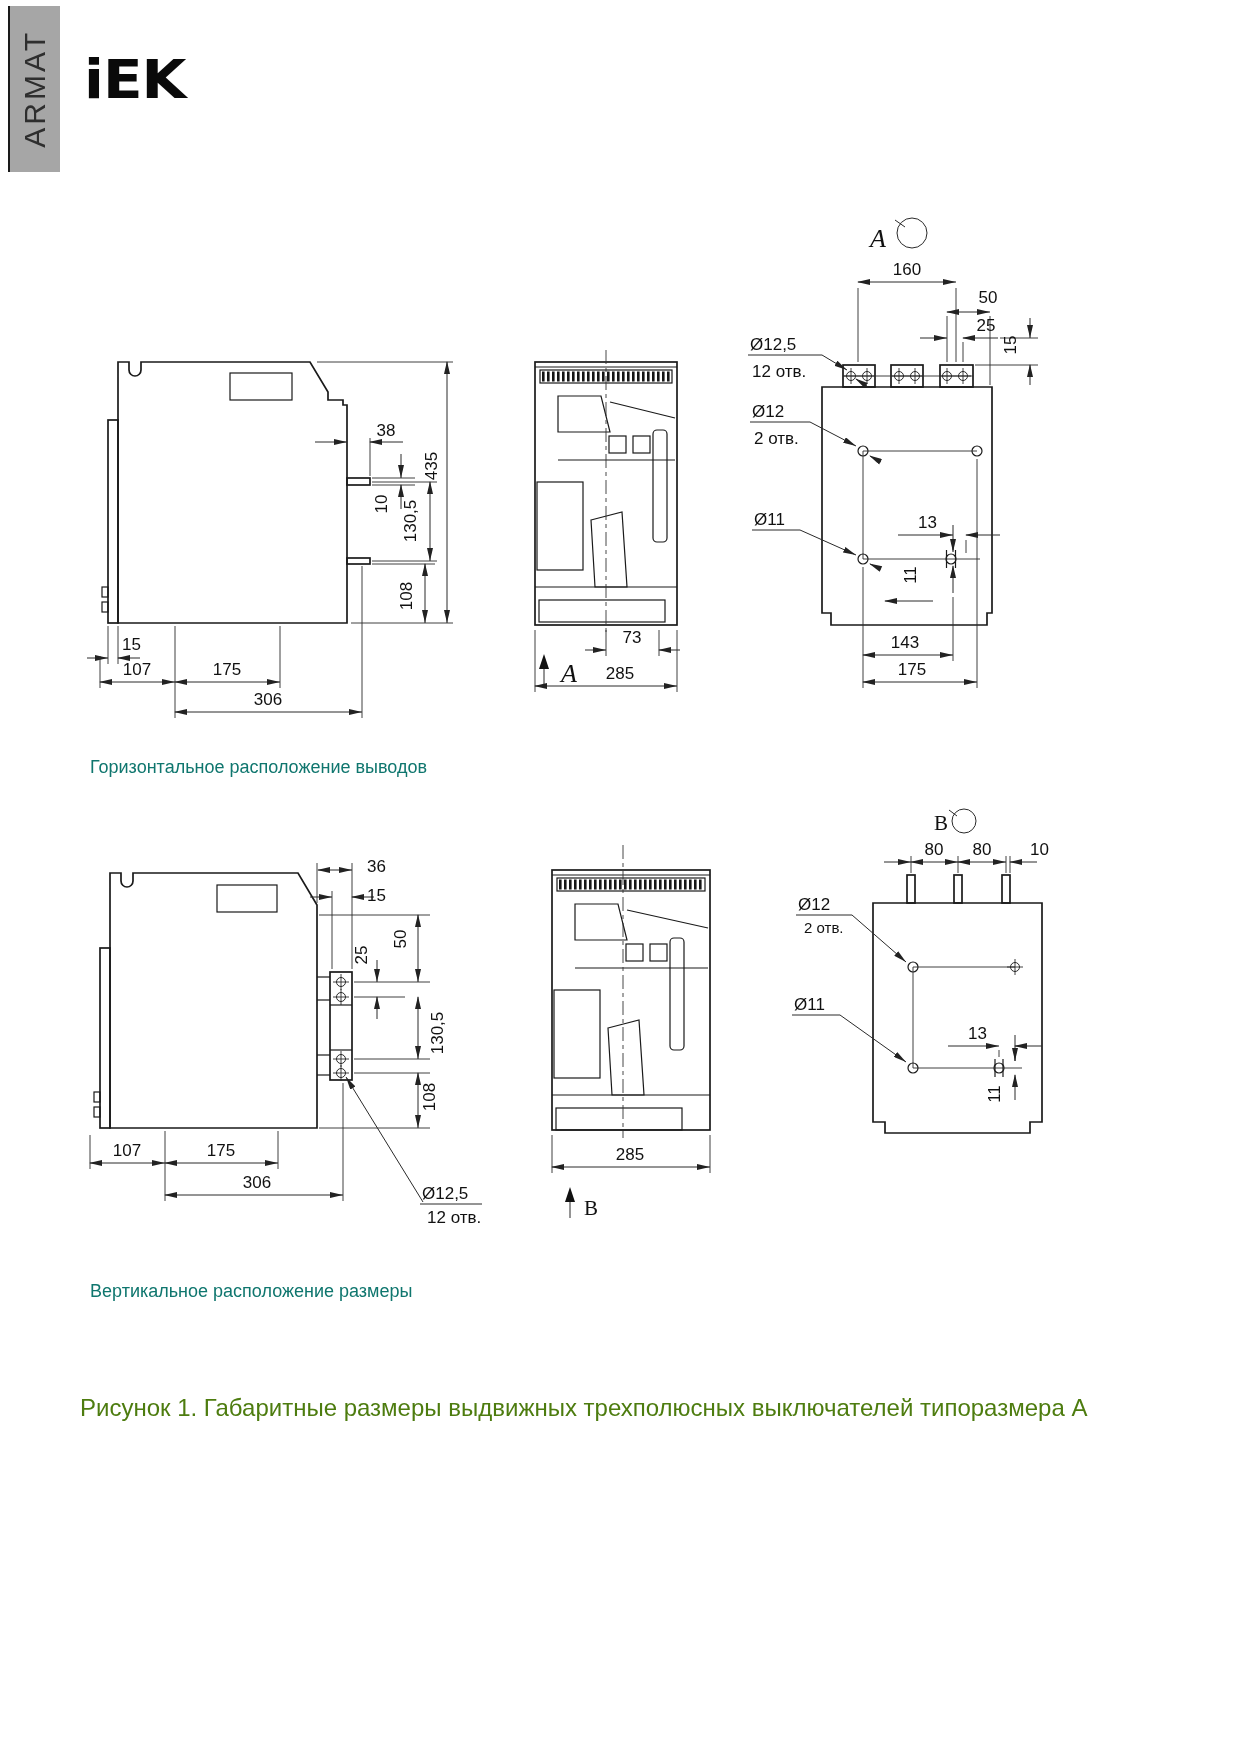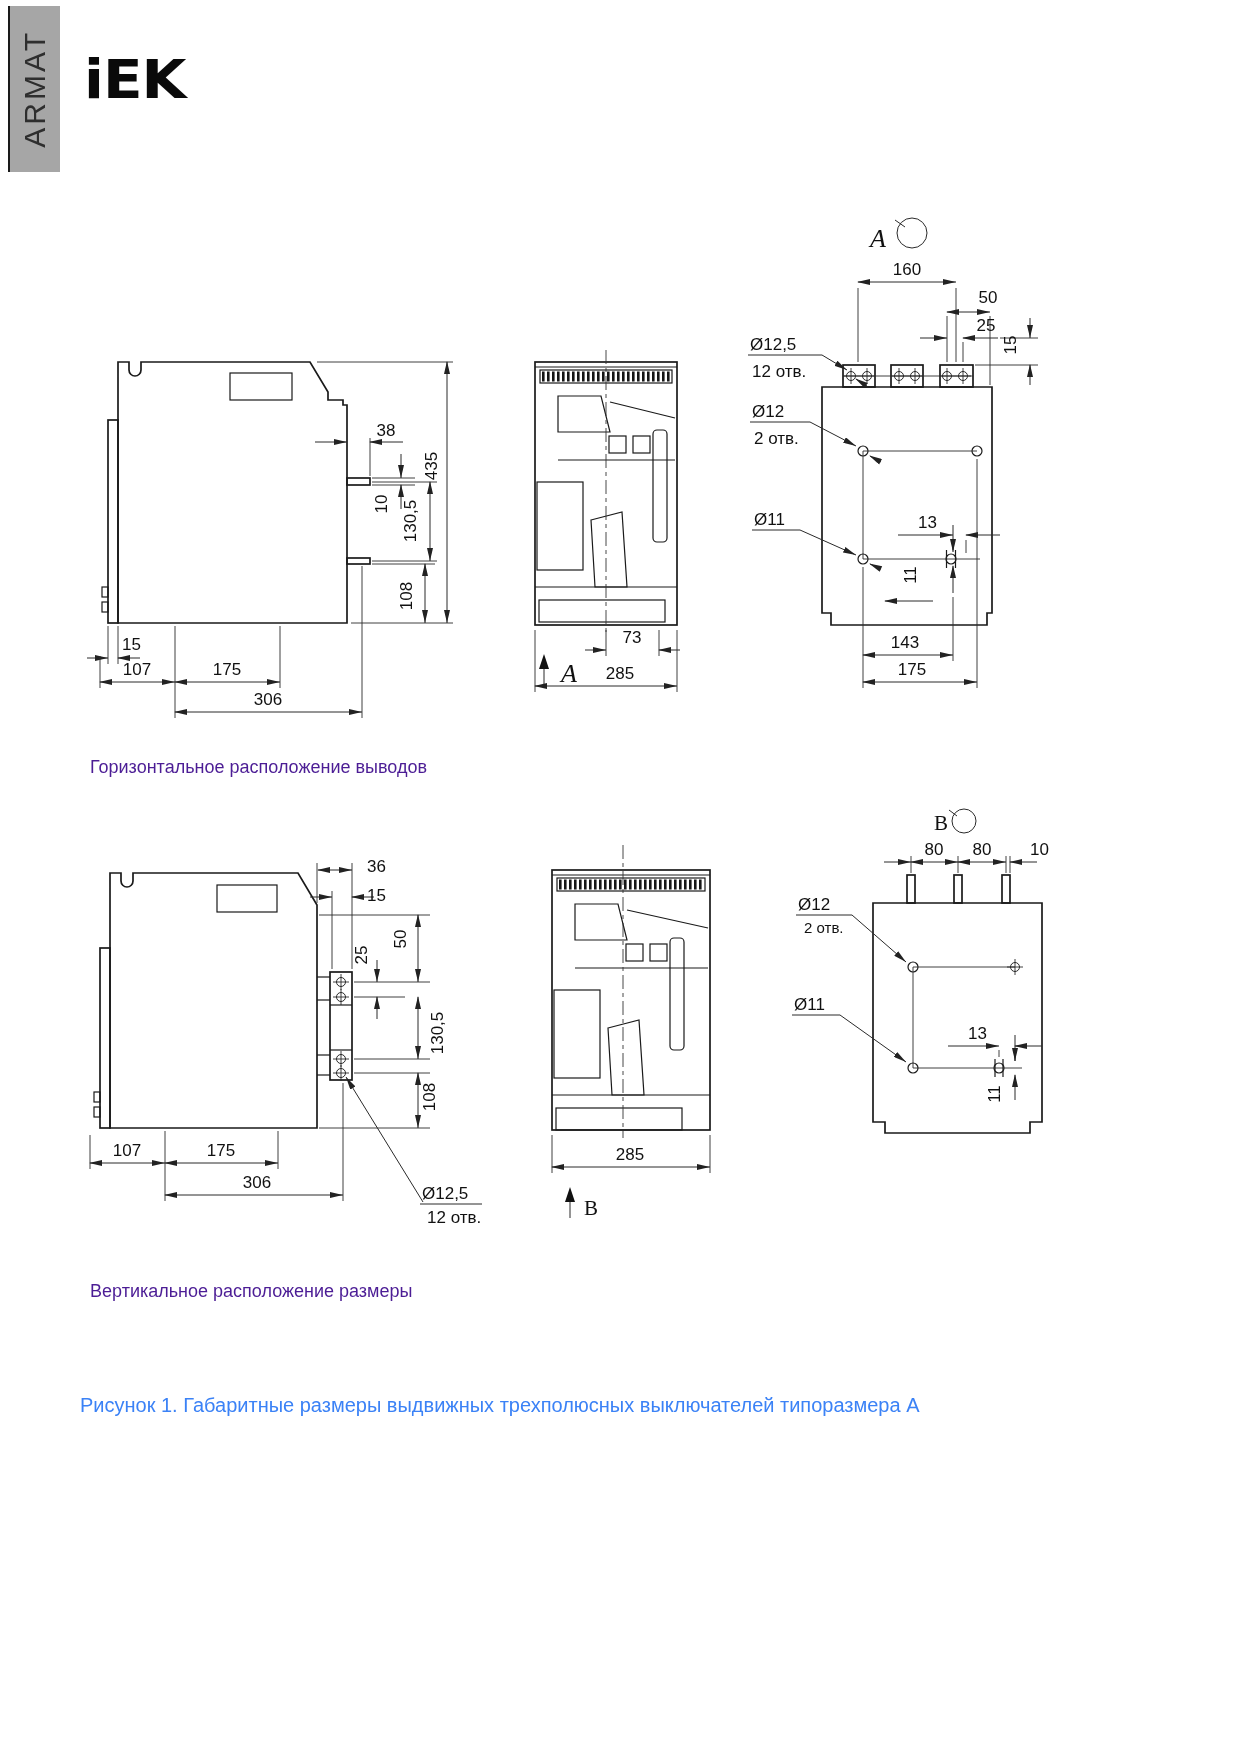--- a/index.html
+++ b/index.html
@@ -15,22 +15,22 @@
   .brand-strip span{
     writing-mode:vertical-rl;transform:rotate(180deg);
     font-size:30px;letter-spacing:3px;color:#2e2e2e;
   }
   .logo{
     position:absolute;left:84px;top:46px;
     font-family:"DejaVu Sans",sans-serif;font-weight:bold;
     font-size:58px;letter-spacing:-1px;color:#0a0a0a;transform:scaleY(.92);
   }
   .panel{position:absolute;}
-  .rowcap{position:absolute;font-size:18px;color:#4c1d95;text-align:right;}
-  .figcap{position:absolute;font-size:20px;color:#3b82f6;}
+  .rowcap{position:absolute;font-size:18px;color:#0f766e;text-align:right;}
+  .figcap{position:absolute;font-size:24px;color:#4d7c0f;}
   
   .obj{stroke:#1a1a1a;stroke-width:1.7;fill:none;stroke-linejoin:miter;}
   .o2{stroke-width:1.2;}
   .dim{stroke:#2a2a2a;stroke-width:1;fill:none;}
   .thin{stroke:#2a2a2a;stroke-width:0.9;fill:none;}
   .cl{stroke:#333;stroke-width:0.9;fill:none;stroke-dasharray:14 4 4 4;}
   .hatch{stroke:#161616;stroke-width:10;stroke-dasharray:2.6 2.4;fill:none;}
   text.dt{font-family:"Liberation Sans",sans-serif;font-size:17px;fill:#111;}
   text.dts{font-family:"Liberation Sans",sans-serif;font-size:15px;fill:#111;}
   text.vlab{font-family:"Liberation Serif",serif;font-size:26px;font-style:italic;fill:#111;}

